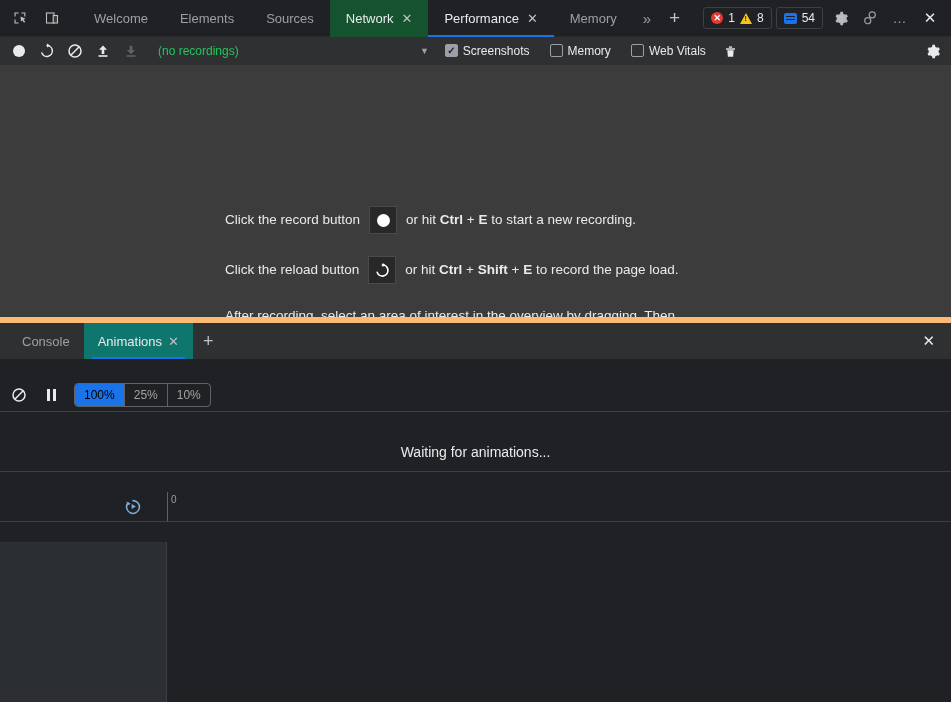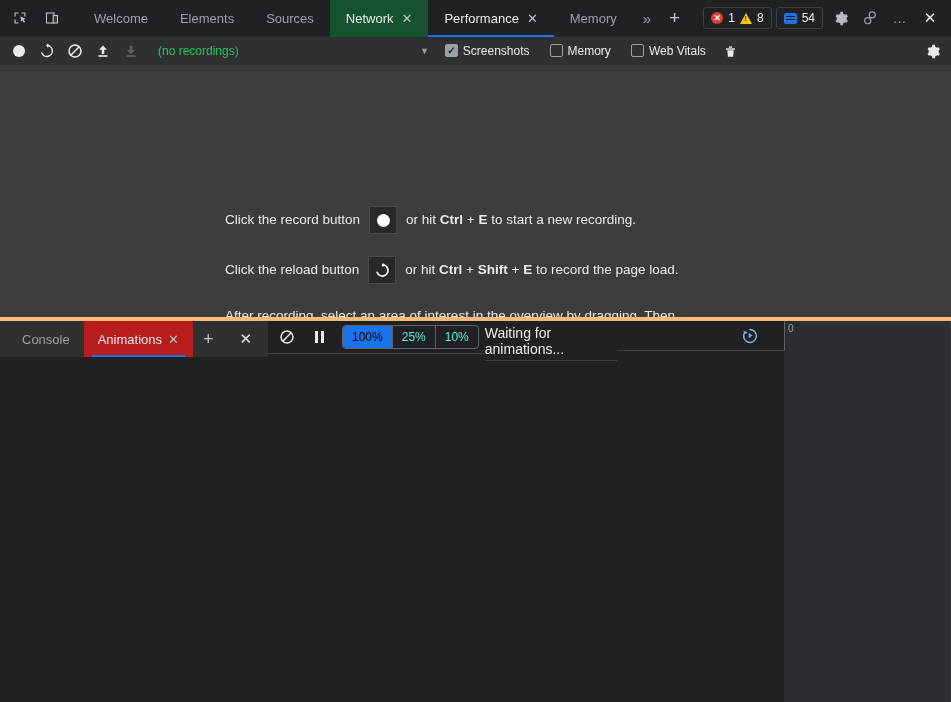--- a/index.html
+++ b/index.html
@@ -102,48 +102,48 @@
     display: inline-flex; align-items: center; justify-content: center;
     margin: 0 9px; flex: none;
   }
   .inline-btn .dot { width: 13px; height: 13px; border-radius: 50%; background: #fff; }
   .lpara { max-width: 490px; line-height: 1.55; }
   .lpara b { font-weight: bold; }
   .llink { color: #8ab4f8; text-decoration: underline; cursor: pointer; }
   .kbd-b { font-weight: bold; }
 
   
-  .drawer { display: flex; flex-direction: row; background: #202124; border-top: 4px solid #fdba74; }
+  .drawer { display: flex; flex-direction: column; background: #202124; border-top: 6px solid #fdba74; gap: 20px; }
   .drawer-tabs {
     height: 36px; min-height: 36px; background: #2f3031;
     display: flex; align-items: stretch; position: relative;
   }
   .dtab {
     display: flex; align-items: center; gap: 6px; padding: 0 14px; height: 36px;
     font-size: 13px; color: #9aa0a6; cursor: pointer; position: relative;
   }
   .dtab:first-child { margin-left: 8px; }
-  .dtab.active { background: #b91c1c; color: #e8eaed; }
+  .dtab.active { background: #0f766e; color: #e8eaed; }
   .dtab.active::after { content: ""; position: absolute; left: 8px; right: 8px; bottom: 0; height: 2px; background: #1a73e8; }
   .dtab .closex { font-size: 13px; color: #bdc1c6; }
   .dplus { display: flex; align-items: center; padding: 0 10px; color: #bdc1c6; font-size: 18px; cursor: pointer; }
   .dclose { margin-left: auto; display: flex; align-items: center; padding: 0 16px; color: #e8eaed; font-size: 15px; cursor: pointer; }
 
   .anim-toolbar {
     height: 33px; min-height: 33px; background: #202124;
     display: flex; align-items: center; padding: 0 6px; gap: 6px;
     border-bottom: 1px solid #3c4043;
   }
   .atbtn { width: 26px; height: 24px; display: flex; align-items: center; justify-content: center; border-radius: 2px; cursor: pointer; }
   .pausebars { display: flex; gap: 3px; }
   .pausebars i { display: block; width: 3px; height: 12px; background: #e8eaed; }
   .speedgrp { display: flex; border: 1px solid #5f6368; border-radius: 4px; overflow: hidden; margin-left: 4px; height: 24px; }
   .spd {
     padding: 0 9px; display: flex; align-items: center; font-size: 12px;
-    color: #5eead4; background: transparent; cursor: pointer; border-right: 1px solid #5f6368;
+    color: #a3a3a3; background: transparent; cursor: pointer; border-right: 1px solid #5f6368;
   }
   .spd:last-child { border-right: none; }
   .spd.on { background: #1a73e8; color: #000000; }
 
   .waiting {
     height: 40px; min-height: 40px; background: #202124;
     display: flex; align-items: center; justify-content: center;
     color: #e8eaed; font-size: 14px; border-bottom: 1px solid #3c4043;
   }
 

